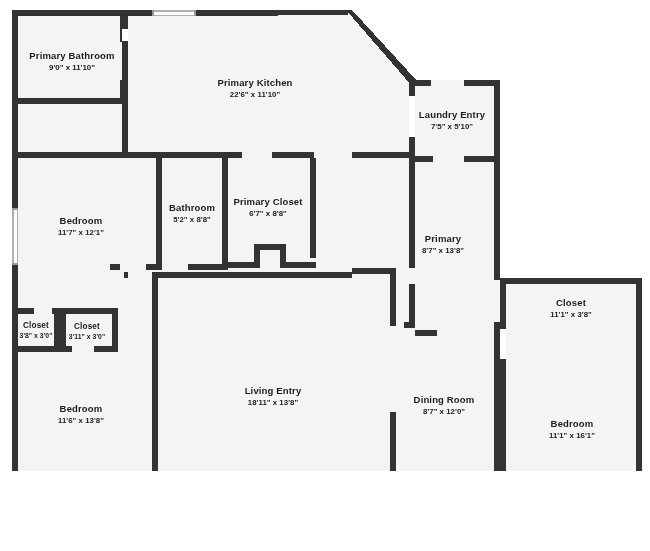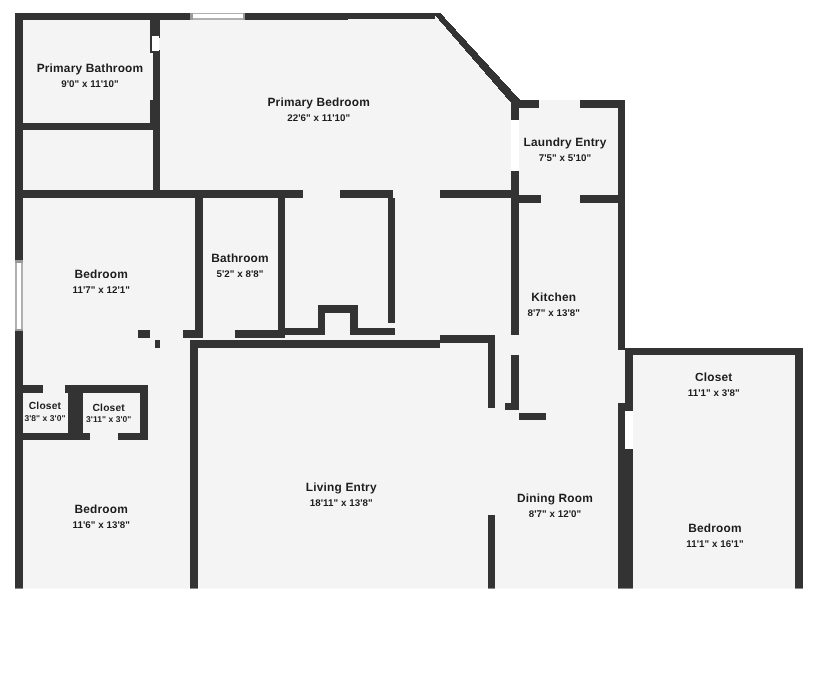--- a/index.html
+++ b/index.html
@@ -282,42 +282,46 @@
     </g>
 
   </svg>
 
   <div class="room-label" style="left:72px; top:61px;">
     <div class="room-name">Primary Bathroom</div>
     <div class="room-dims">9'0" x 11'10"</div>
   </div>
 
   <div class="room-label" style="left:255px; top:88px;">
-    <div class="room-name">Primary Bedroom</div>
+    <div class="room-name">Primary Kitchen</div>
     <div class="room-dims">22'6" x 11'10"</div>
   </div>
 
   <div class="room-label" style="left:452px; top:120px;">
     <div class="room-name">Laundry Entry</div>
     <div class="room-dims">7'5" x 5'10"</div>
   </div>
 
   <div class="room-label" style="left:81px; top:226px;">
     <div class="room-name">Bedroom</div>
     <div class="room-dims">11'7" x 12'1"</div>
   </div>
 
   <div class="room-label" style="left:192px; top:213px;">
     <div class="room-name">Bathroom</div>
     <div class="room-dims">5'2" x 8'8"</div>
   </div>
 
+  <div class="room-label" style="left:268px; top:207px;">
+    <div class="room-name">Primary Closet</div>
+    <div class="room-dims">6'7" x 8'8"</div>
+  </div>
 
   <div class="room-label" style="left:443px; top:244px;">
-    <div class="room-name">Kitchen</div>
+    <div class="room-name">Primary</div>
     <div class="room-dims">8'7" x 13'8"</div>
   </div>
 
   <div class="room-label" style="left:571px; top:308px;">
     <div class="room-name">Closet</div>
     <div class="room-dims">11'1" x 3'8"</div>
   </div>
 
   <div class="room-label small" style="left:36px; top:330px;">
     <div class="room-name">Closet</div>

